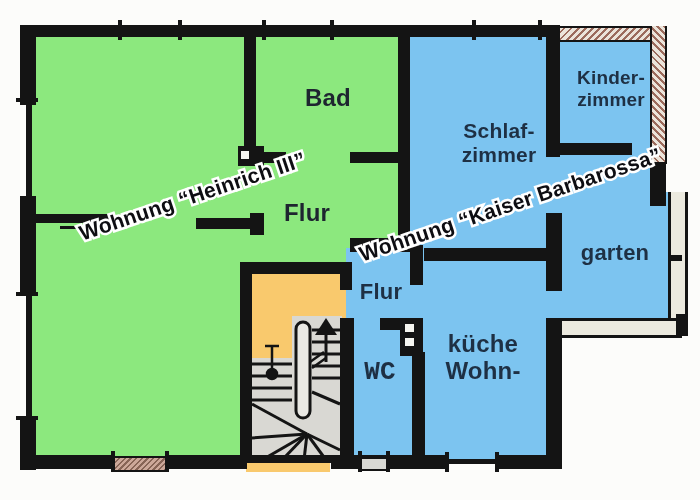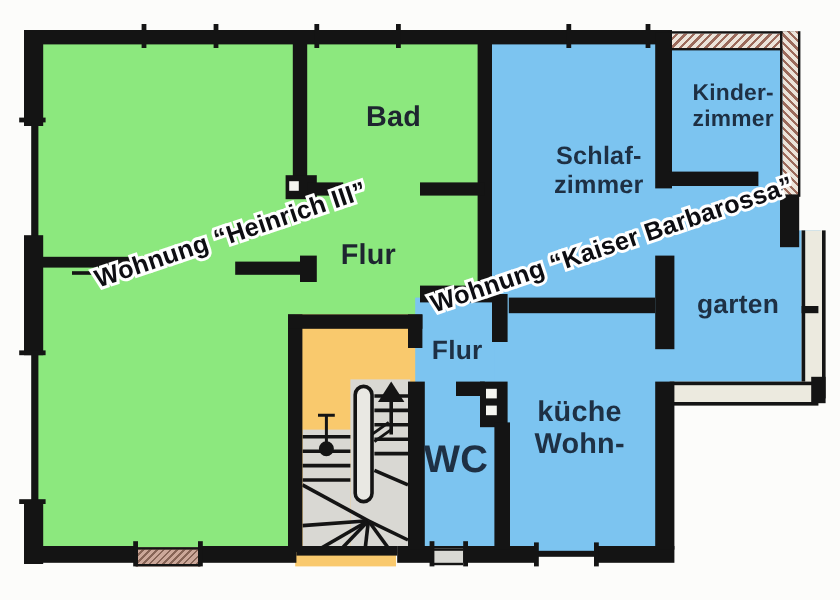--- a/index.html
+++ b/index.html
@@ -167,21 +167,21 @@
     <div>zimmer</div>
   </div>
   <div class="lbl lbl-blue lbl2" style="left:611px;top:89px;font-size:19px;">
     <div>Kinder-</div>
     <div>zimmer</div>
   </div>
   <div class="lbl lbl-blue lbl2" style="left:615px;top:253px;font-size:22px;">
     <div>garten</div>
   </div>
   <div class="lbl lbl-blue" style="left:381px;top:292px;font-size:22px;">Flur</div>
-  <div class="lbl lbl-blue" style="left:380px;top:383px;font-size:32px;">WC</div>
+  <div class="lbl lbl-blue" style="left:380px;top:372px;font-size:26px;font-family:Liberation Mono, monospace;">WC</div>
   <div class="lbl lbl-blue lbl2" style="left:483px;top:357px;font-size:24px;">
     <div>küche</div>
     <div>Wohn-</div>
   </div>
 
   <div class="banner" style="left:80px;top:222px;">Wohnung “Heinrich III”</div>
   <div class="banner" style="left:360px;top:243px;">Wohnung “Kaiser Barbarossa”</div>
 
 </div>
 

